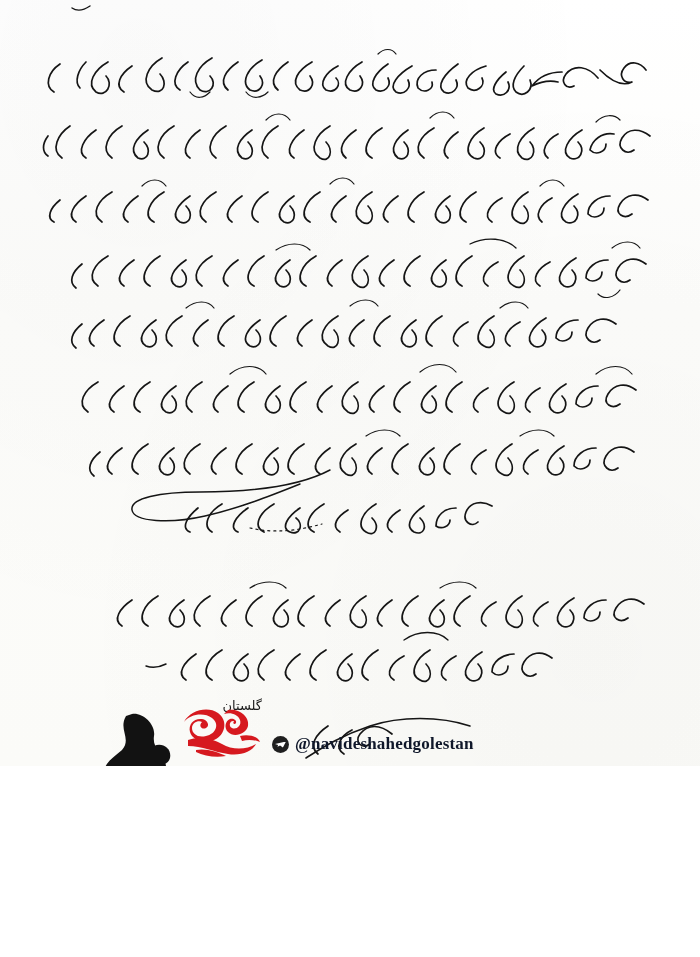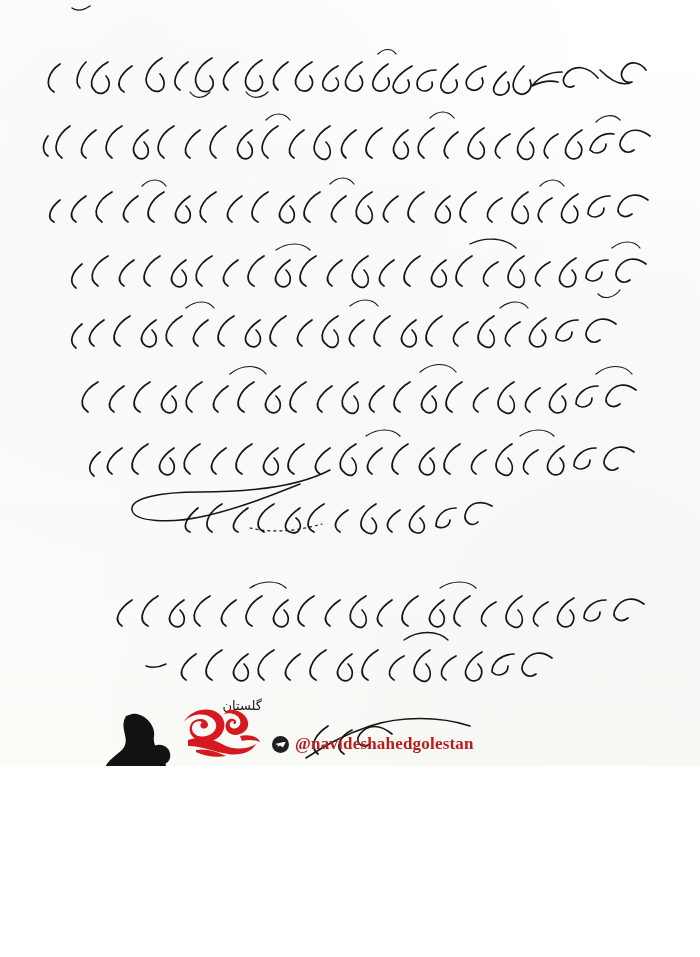--- a/index.html
+++ b/index.html
@@ -99,21 +99,21 @@
     left: 3px;
     top: 6px;
     width: 11px;
     height: 6px;
     background: #ffffff;
     clip-path: polygon(0% 40%, 100% 0%, 72% 100%, 46% 66%, 22% 88%, 28% 58%);
   }
   .contact-text {
     font-family: "Liberation Serif", serif;
     font-size: 17px;
-    color: #b91c1c;
+    color: #0f172a;
     font-weight: bold;
     letter-spacing: 0.2px;
   }
   .contact-text.url {
     font-size: 16.5px;
   }
   .ink-blot {
     position: absolute;
     left: 96px;
     top: 712px;

